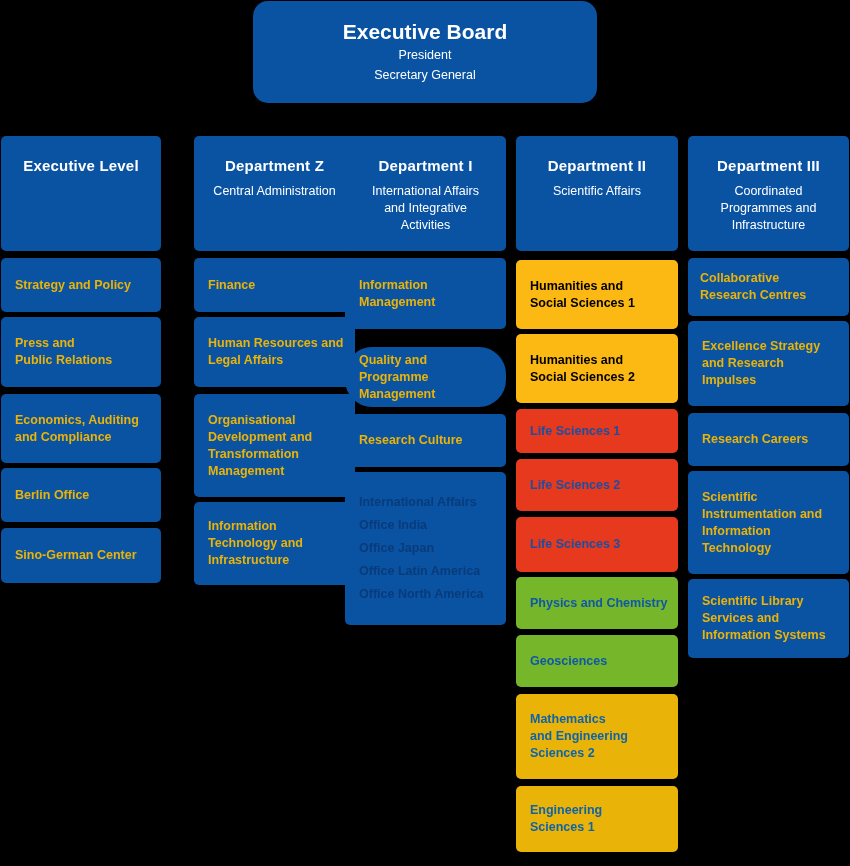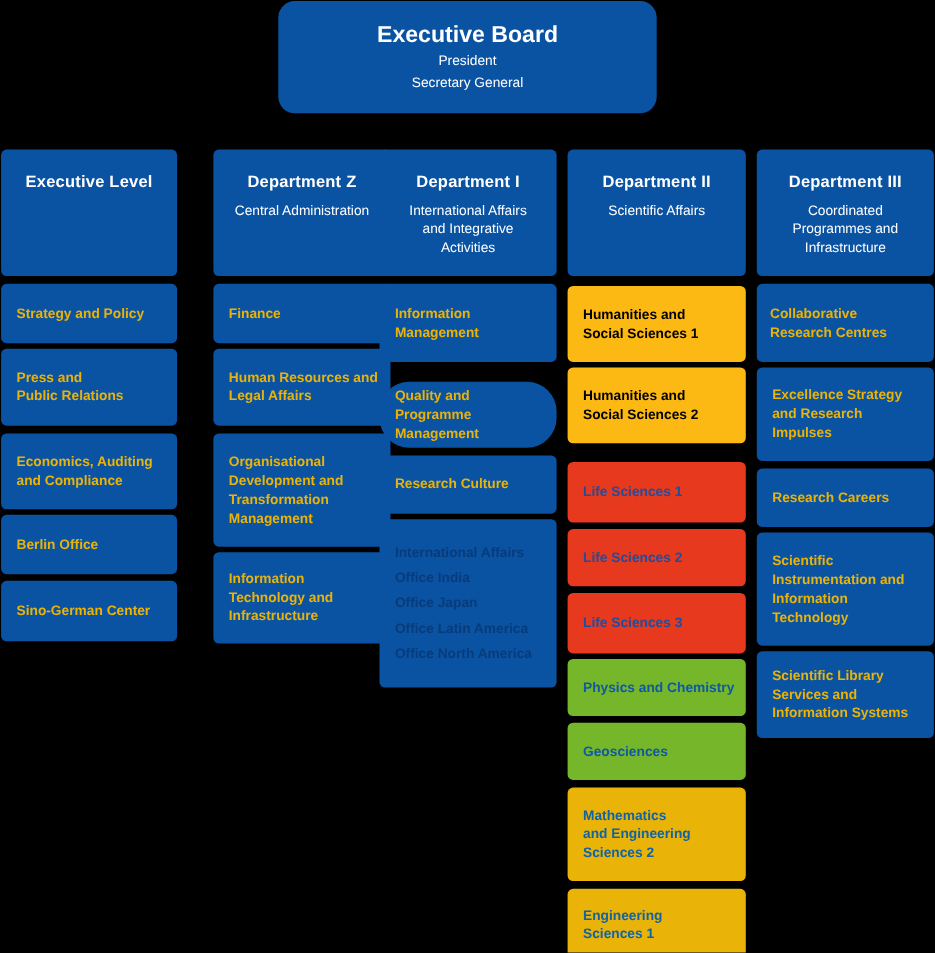--- a/index.html
+++ b/index.html
@@ -103,40 +103,40 @@
 
 <div class="col" style="left:516px;width:162px;">
   <div class="hdr">
     <div class="t">Department II</div>
     <div class="s">Scientific Affairs</div>
   </div>
   <div class="box yellow" style="height:69px;margin-top:9px;"><span>Humanities and
 Social Sciences 1</span></div>
   <div class="box yellow" style="height:69px;margin-top:5px;"><span>Humanities and
 Social Sciences 2</span></div>
-  <div class="box red" style="height:55px;margin-top:17px;"><span>Life Sciences 1</span></div>
+  <div class="box red" style="height:44px;margin-top:6px;"><span>Life Sciences 1</span></div>
   <div class="box red" style="height:52px;margin-top:6px;"><span>Life Sciences 2</span></div>
   <div class="box red" style="height:55px;margin-top:6px;"><span>Life Sciences 3</span></div>
   <div class="box green" style="height:52px;margin-top:5px;"><span>Physics and Chemistry</span></div>
   <div class="box green" style="height:52px;margin-top:6px;"><span>Geosciences</span></div>
   <div class="box lightblue" style="height:85px;margin-top:7px;"><span>Mathematics
 and Engineering
 Sciences 2</span></div>
   <div class="box lightblue" style="height:66px;margin-top:7px;"><span>Engineering
 Sciences 1</span></div>
 </div>
 
 <div class="col" style="left:688px;width:161px;">
   <div class="hdr">
     <div class="t">Department III</div>
     <div class="s">Coordinated
 Programmes and
 Infrastructure</div>
   </div>
-  <div class="box" style="height:71px;margin-top:7px;padding-left:12px;"><span>Collaborative
+  <div class="box" style="height:58px;margin-top:7px;padding-left:12px;"><span>Collaborative
 Research Centres</span></div>
   <div class="box" style="height:85px;margin-top:5px;"><span>Excellence Strategy
 and Research
 Impulses</span></div>
   <div class="box" style="height:53px;margin-top:7px;"><span>Research Careers</span></div>
   <div class="box" style="height:103px;margin-top:5px;"><span>Scientific
 Instrumentation and
 Information
 Technology</span></div>
   <div class="box" style="height:79px;margin-top:5px;"><span>Scientific Library

